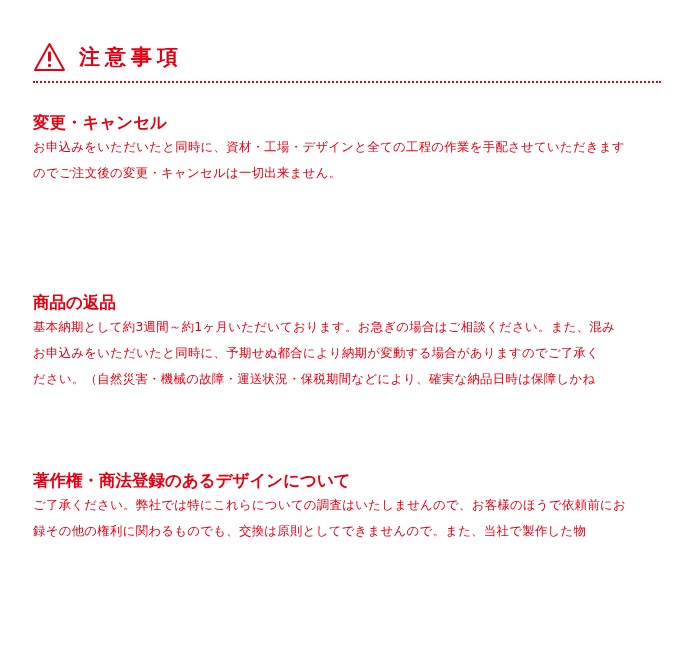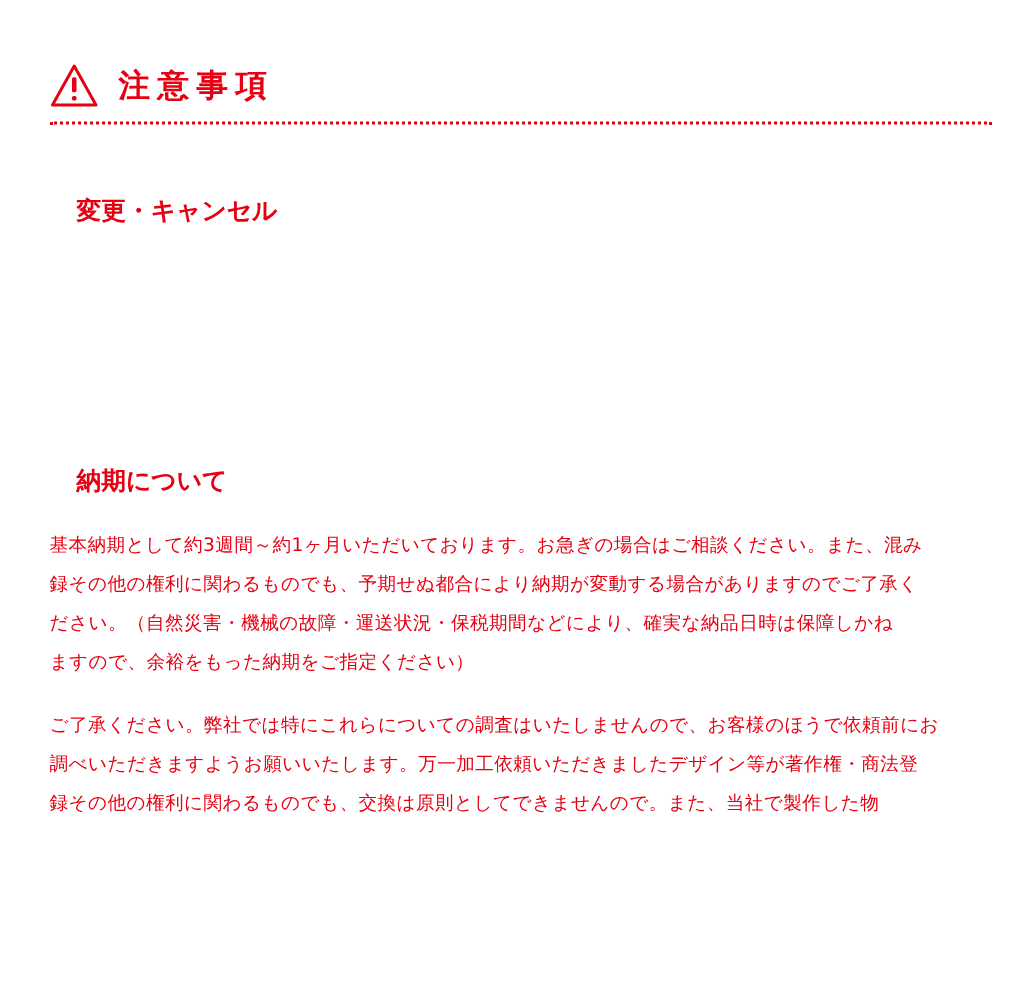--- a/index.html
+++ b/index.html
@@ -47,21 +47,21 @@
       width: 628px;
       height: 0;
       border-top: 2px dotted #e60012;
     }
     .section {
       position: absolute;
       left: 33px;
       width: 632px;
     }
     .section h2 {
-      margin: 18px;
+      margin: 0;
       font-size: 16.5px;
       font-weight: bold;
       line-height: 22px;
       color: #e60012;
       white-space: nowrap;
     }
     .section p {
       margin: 0;
       font-size: 12.4px;
       line-height: 26px;
@@ -87,34 +87,37 @@
         <rect x="15" y="22" width="3" height="3" rx="1" fill="#e60012"></rect>
       </svg>
     </span>
     <span class="title-text">注意事項</span>
   </div>
 
   <div class="dotted-rule"></div>
 
   <div class="section" id="sec1">
     <h2>変更・キャンセル</h2>
+    <p>
+      <span class="line">お申込みをいただいたと同時に、資材・工場・デザインと全ての工程の作業を手配させていただきます</span>
+      <span class="line">のでご注文後の変更・キャンセルは一切出来ません。</span>
+    </p>
   </div>
 
 
   <div class="section" id="sec3">
-    <h2>納期について</h2>
+    <h2>商品の返品</h2>
     <p>
       <span class="line">基本納期として約3週間～約1ヶ月いただいております。お急ぎの場合はご相談ください。また、混み</span>
-      <span class="line">録その他の権利に関わるものでも、予期せぬ都合により納期が変動する場合がありますのでご了承く</span>
+      <span class="line">お申込みをいただいたと同時に、予期せぬ都合により納期が変動する場合がありますのでご了承く</span>
       <span class="line">ださい。（自然災害・機械の故障・運送状況・保税期間などにより、確実な納品日時は保障しかね</span>
-      <span class="line">ますので、余裕をもった納期をご指定ください）</span>
     </p>
   </div>
 
   <div class="section" id="sec4">
+    <h2>著作権・商法登録のあるデザインについて</h2>
     <p>
       <span class="line">ご了承ください。弊社では特にこれらについての調査はいたしませんので、お客様のほうで依頼前にお</span>
-      <span class="line">調べいただきますようお願いいたします。万一加工依頼いただきましたデザイン等が著作権・商法登</span>
       <span class="line">録その他の権利に関わるものでも、交換は原則としてできませんので。また、当社で製作した物</span>
     </p>
   </div>
 
 </div>
 
 </body></html>

